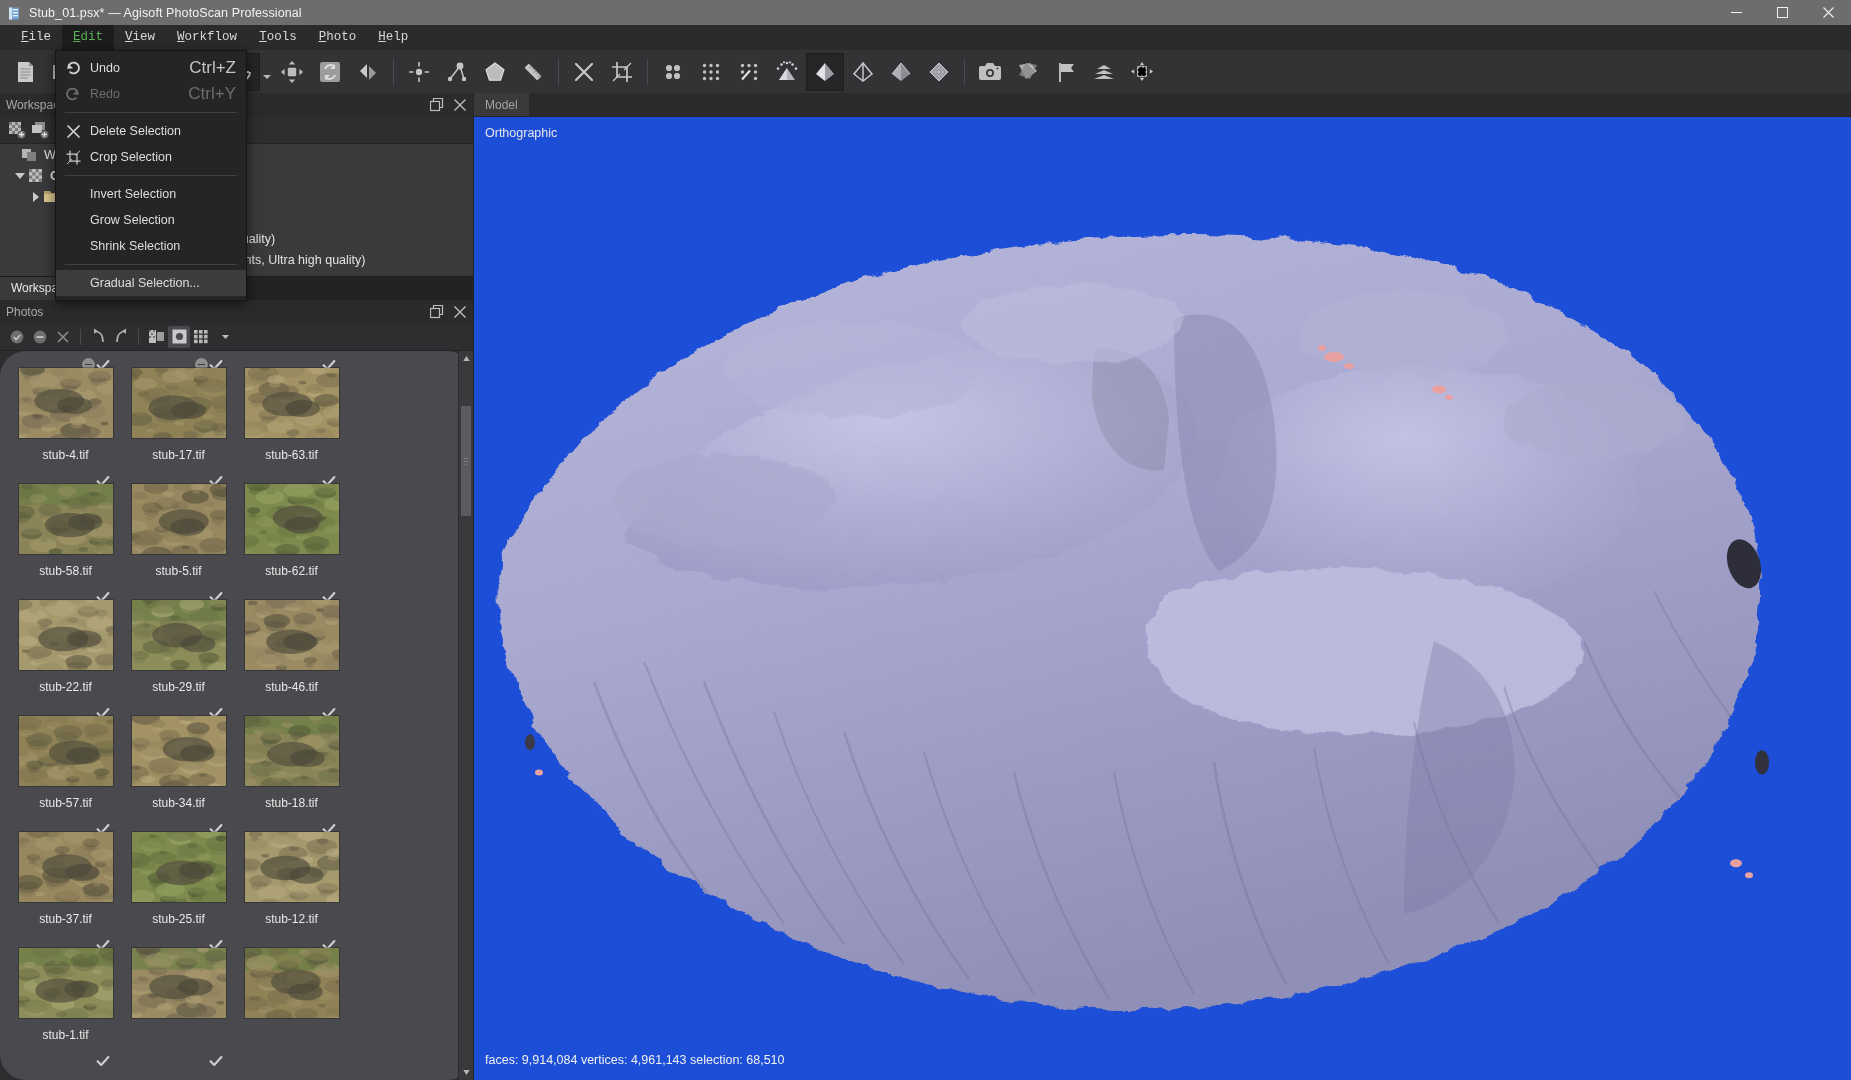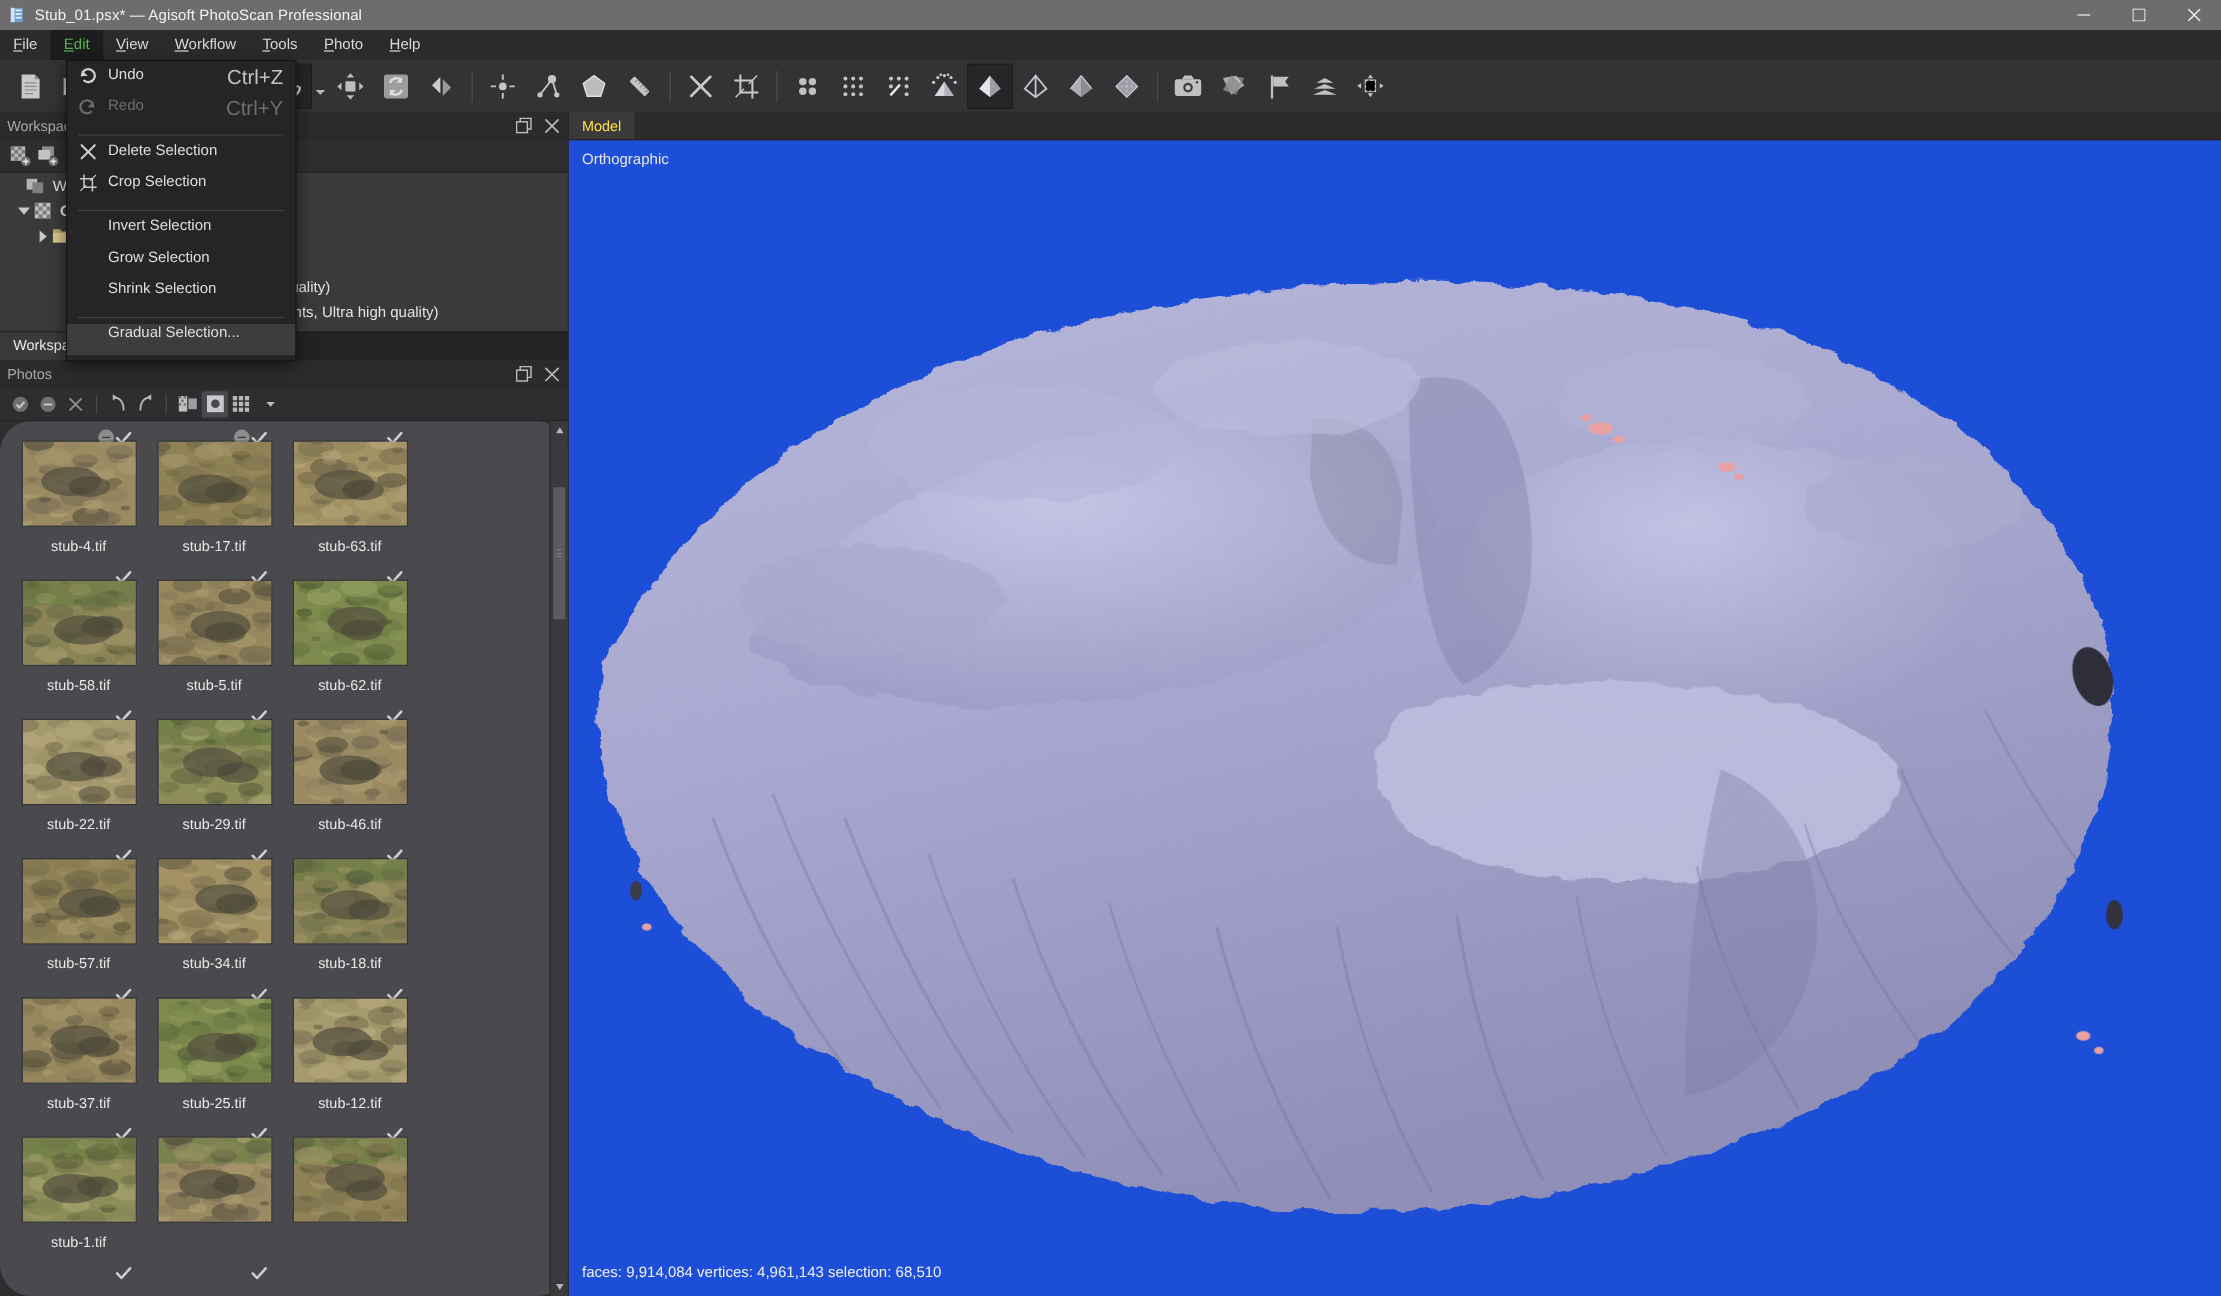--- a/index.html
+++ b/index.html
@@ -25,21 +25,21 @@
   .titlebar .title-text {
     font-size:12.5px; color:#f2f2f2; letter-spacing:.1px; white-space:nowrap;
   }
   .win-controls { position:absolute; right:0; top:0; height:25px; display:flex; }
   .win-btn { width:46px; height:25px; display:flex; align-items:center; justify-content:center; }
   .win-btn svg { display:block; }
 
   
   .menubar {
     height:25px; flex:0 0 25px; background:#2b2b2b; display:flex; align-items:center;
-    position:relative; z-index:60;
+    padding-left:10px; position:relative; z-index:60;font-family:Liberation Mono, monospace;
   }
   .menu-item {
     padding:4px 11px; font-size:12.5px; color:#d8d8d8; cursor:default;
     white-space:nowrap; line-height:17px;
   }
   .menu-item u { text-decoration:underline; }
   .menu-item.active { background:#1d1d1d; color:#56b356; }
 
   
   .toolbar {
@@ -127,38 +127,38 @@
   
   .vscroll { width:15px; flex:0 0 15px; background:#3a3a3c; position:relative; border-left:1px solid #2b2b2d;}
   .vs-arrow { height:15px; display:flex;align-items:center;justify-content:center; background:#3a3a3c;}
   .vs-thumb { position:absolute; left:2px; right:2px; top:55px; height:110px; background:#5c5c60; border-radius:1px;}
   .vs-thumb .grip { position:absolute;left:3px;right:3px;top:50%;transform:translateY(-50%);height:7px;
     background:repeating-linear-gradient(to bottom,#7e7e82 0,#7e7e82 1px,transparent 1px,transparent 3px); }
 
   
   .rightcol { flex:1 1 auto; display:flex; flex-direction:column; min-width:0; background:#2b2b2d; }
   .model-tabs { height:24px; flex:0 0 24px; background:#2b2b2d; display:flex; border-bottom:1px solid #232325;}
-  .model-tab { padding:0 11px; display:flex;align-items:center;font-size:12px;color:#fde047; background:#3a3a3c;text-align:center; }
+  .model-tab { padding:0 11px; display:flex;align-items:center;font-size:12px;color:#a3a3a3; background:#3a3a3c;text-align:center; }
   .viewport { flex:1 1 auto; position:relative; background:#1d4ed8; overflow:hidden; }
   .vp-label { position:absolute; left:11px; top:9px; font-size:12.5px; color:#e6e6e6; }
   .vp-status { position:absolute; left:11px; bottom:13px; font-size:12.5px; color:#f0f0f0; }
 
   
   .statusbar {
     height:23px; flex:0 0 23px; background:#3a3a3c; display:flex; align-items:center;
     padding-left:6px; font-size:12.5px; color:#e6e6e6; border-top:1px solid #2b2b2d;
   }
 
   
   .dropdown {
     position:absolute; left:55px; top:50px; width:192px; background:#252527;
     border:1px solid #151517; box-shadow:0 3px 12px rgba(0,0,0,.55);
     padding:4px 0; z-index:200; font-size:12.5px;
   }
-  .dd-item { display:flex; align-items:flex-start; height:26px; padding:0 10px 0 8px; color:#dedede; }
+  .dd-item { display:flex; align-items:center; height:26px; padding:0 10px 0 8px; color:#dedede; }
   .dd-item .dd-ico { width:18px;height:16px; flex:0 0 18px; margin-right:8px; display:flex;align-items:center;justify-content:center;}
   .dd-item .dd-lbl { flex:1 1 auto; white-space:nowrap; }
   .dd-item .dd-key { color:#c3c3c3; font-size:17px; margin-left:2px; }
   .dd-item.disabled { color:#6d6d6d; }
   .dd-item.disabled .dd-key { color:#6d6d6d; }
   .dd-item.hl { background:#3d3d40; }
   .dd-sep { height:1px; background:#414144; margin:5px 9px 5px 9px; }
   .dd-item.indent .dd-lbl { margin-left:26px; }
 </style>
 </head>

